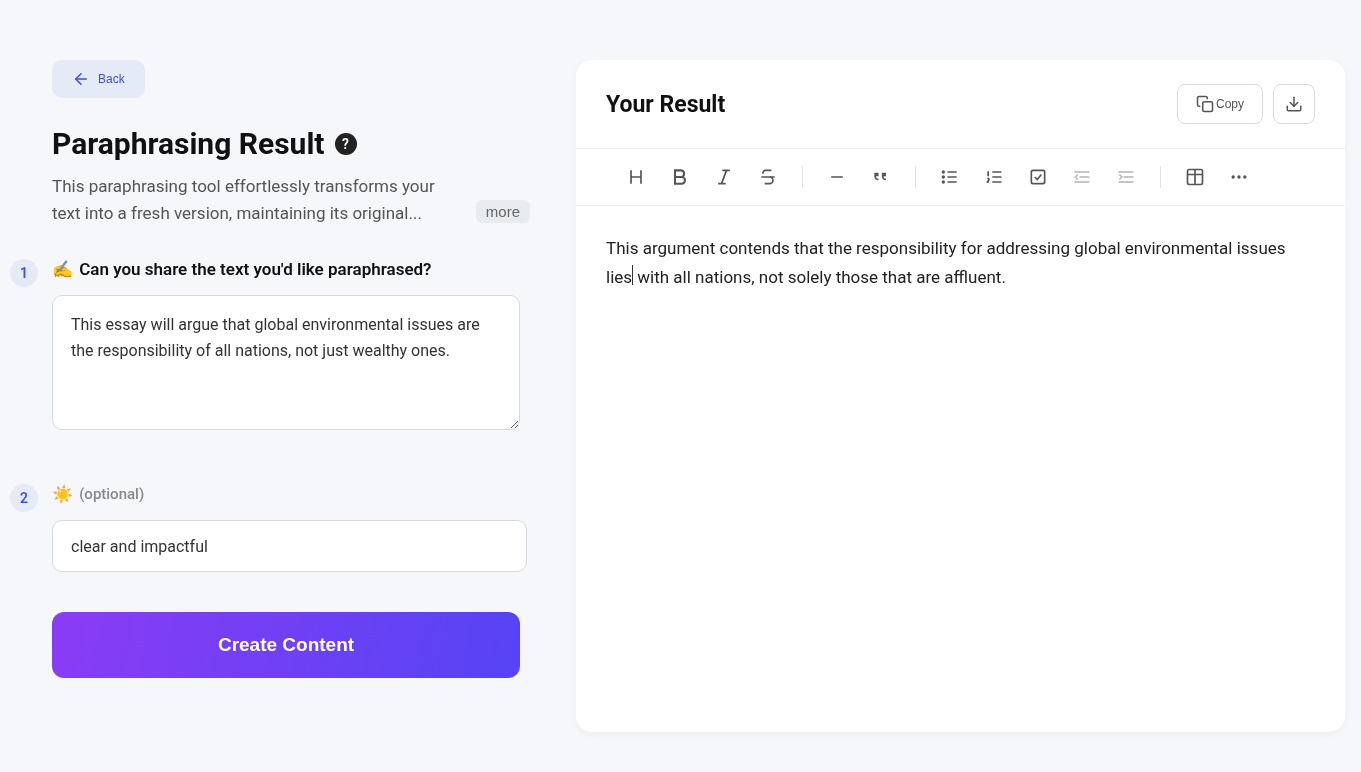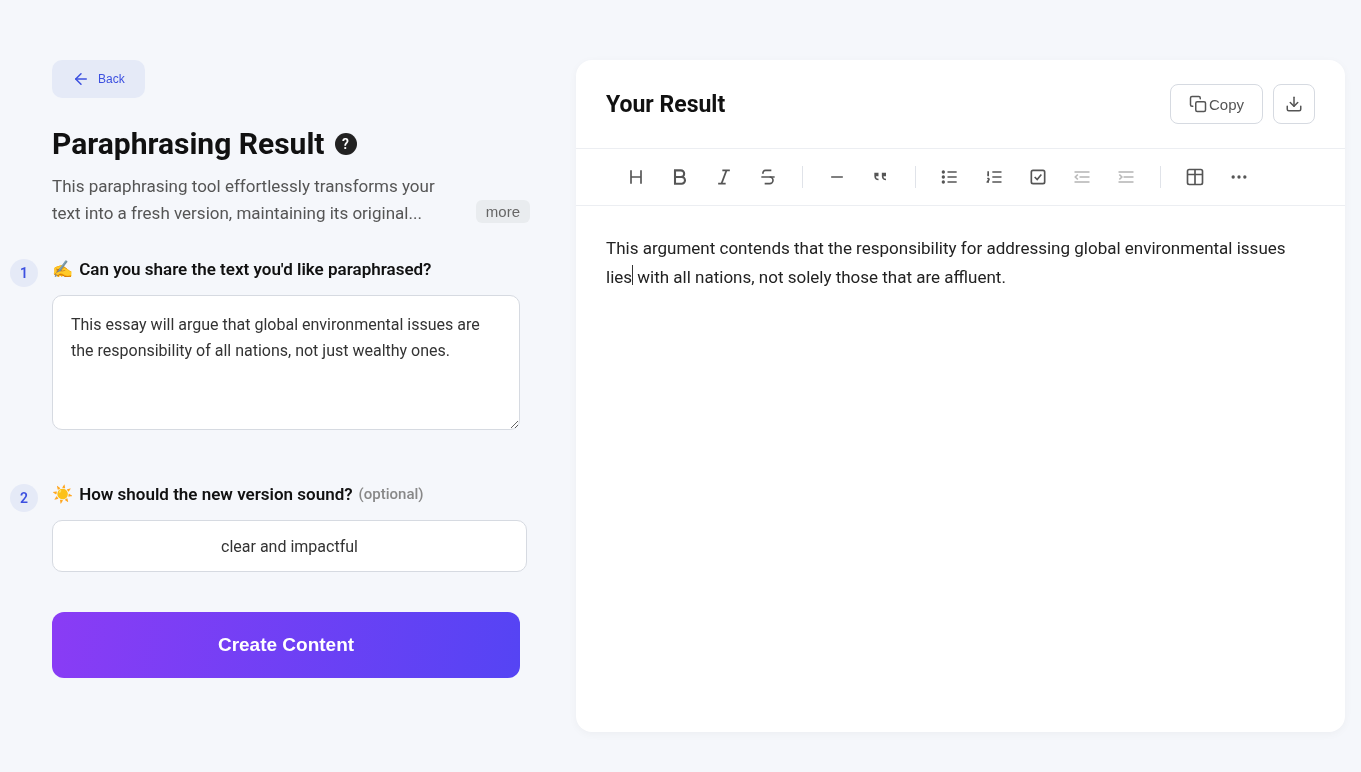--- a/index.html
+++ b/index.html
@@ -130,21 +130,20 @@
     .input-field {
       width: 475px;
       height: 52px;
       border: 1px solid #d6dae1;
       border-radius: 10px;
       padding: 0 18px;
       font-size: 16px;
       font-family: inherit;
       color: #333;
       outline: none;
-      text-align: center;
     }
     .create-btn {
       width: 468px;
       height: 66px;
       background: linear-gradient(100deg, #8a3cf5 0%, #5544f4 100%);
       color: #fff;
       border: none;
       border-radius: 12px;
       font-size: 19px;
       font-weight: 600;
@@ -184,21 +183,21 @@
       border-radius: 8px;
       color: #555;
       cursor: pointer;
       display: flex;
       align-items: center;
       justify-content: center;
     }
     .copy-btn {
       padding: 8px 18px;
       gap: 2px;
-      font-size: 15px;
+      font-size: 12px;
     }
     .download-btn {
       width: 42px;
       height: 40px;
     }
     .toolbar {
       display: flex;
       align-items: center;
       padding: 10px 20px;
       border-bottom: 1px solid #eceef2;
@@ -268,21 +267,20 @@
         <span>✍️</span>
         <span>Can you share the text you'd like paraphrased?</span>
       </div>
       <textarea class="textarea-field" id="ta1" style="">This essay will argue that global environmental issues are the responsibility of all nations, not just wealthy ones.</textarea>
     </div>
 
     <div class="step" style="margin-top:50px">
       <div class="step-number">2</div>
       <div class="step-label">
         <span>☀️</span>
-        <span>How should the new version sound?</span>
         <span class="optional">(optional)</span>
       </div>
       <input type="text" class="input-field" id="in2" value="clear and impactful" style="">
     </div>
 
     <button class="create-btn">Create Content</button>
   </div>
 
   <div class="right-panel">
     <div class="result-header">

